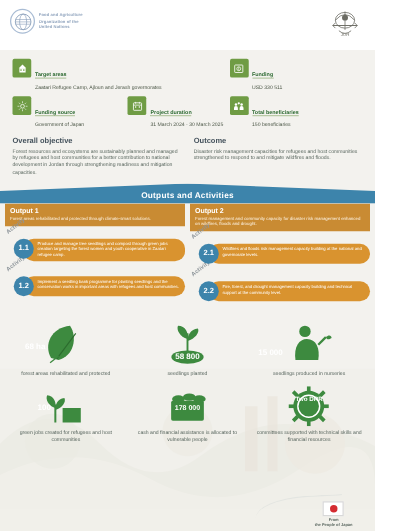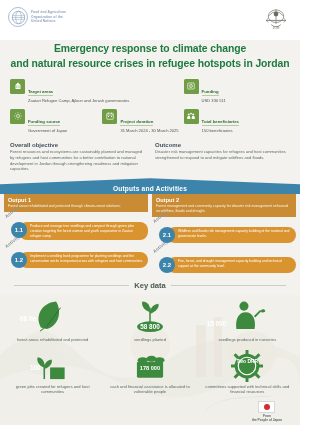--- a/index.html
+++ b/index.html
@@ -128,24 +128,20 @@
         <path d="M9 16 Q20 3 31 16" fill="none" stroke="#6b6b63" stroke-width=".9"></path>
         <path d="M6 22 L34 22" stroke="#6b6b63" stroke-width="1.1"></path>
         <path d="M6 22 l3 -3 M6 22 l3 3 M34 22 l-3 -3 M34 22 l-3 3" stroke="#6b6b63" stroke-width=".9" fill="none"></path>
         <circle cx="20" cy="13" r="3.4" fill="#6b6b63"></circle>
         <path d="M13 28 Q20 34 27 28" fill="none" stroke="#6b6b63" stroke-width=".9"></path>
         <text x="20" y="34" font-size="5" fill="#6b6b63" text-anchor="middle" font-family="Liberation Sans, sans-serif">JOR</text>
       </svg>
     </span>
   </div>
 
-  <div class="title" style="position:relative;z-index:2;">
-    <div>Emergency response to climate change</div>
-    <div>and natural resource crises in refugee hotspots in Jordan</div>
-  </div>
 
   <div class="info-grid" style="position:relative;z-index:2;">
     <div class="info-row">
       <div class="info-item" style="flex:0 0 62%;">
         <span class="ico">
           <svg width="10" height="10" viewBox="0 0 20 20">
             <path d="M10 3 L16 9 H4 Z" fill="#fff"></path>
             <rect x="5" y="9" width="10" height="7" fill="#fff"></rect>
             <rect x="6.5" y="11" width="2.2" height="2.2" fill="#6f9c44"></rect>
             <rect x="11" y="11" width="2.2" height="2.2" fill="#6f9c44"></rect>
@@ -272,25 +268,20 @@
         <span class="act-tag">Activity</span>
         <span class="act-circle">2.2</span>
         <span class="act-bar">
           <p>Fire, forest, and drought management capacity building and technical support at the community level.</p>
         </span>
       </div>
     </div>
   </div>
 
   <div class="keydata-sec" style="position:relative;z-index:2;">
-    <div class="kd-title">
-      <span class="line"></span>
-      <span>Key data</span>
-      <span class="line"></span>
-    </div>
 
     <div class="kd-row">
       <div class="kd-item">
         <div class="kd-gfx">
           <svg width="46" height="38" viewBox="0 0 60 50">
             <path d="M14 40 C6 26 14 8 34 6 C42 18 38 38 22 42 Z" fill="#3d8a3f"></path>
             <path d="M20 41 L40 14" stroke="#2c6c2e" stroke-width="1.2" fill="none"></path>
             <path d="M22 38 l-9 7" stroke="#3d8a3f" stroke-width="1.4"></path>
           </svg>
           <span class="num" style="left:16px;top:19px;">68 ha</span>

